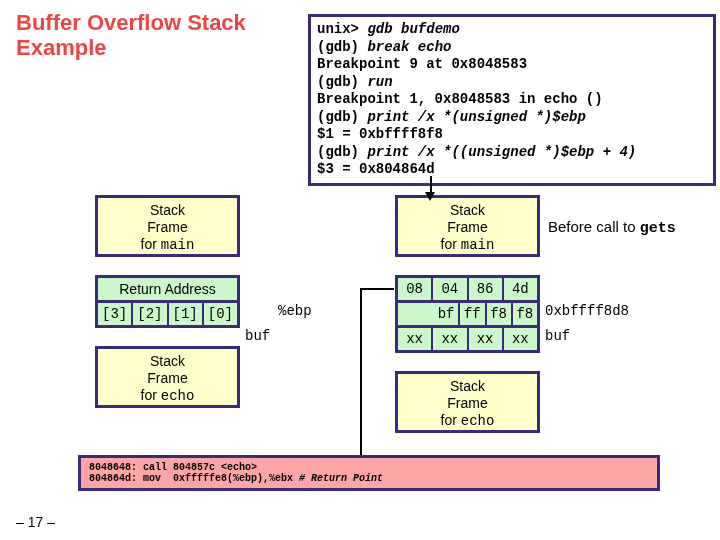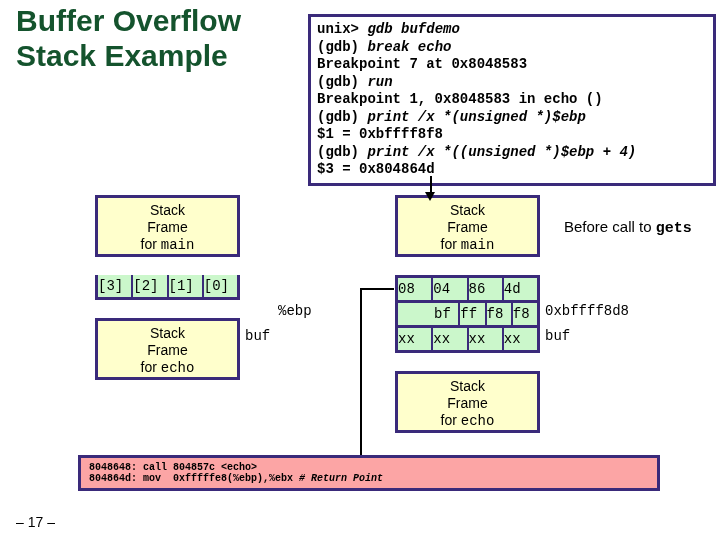--- a/index.html
+++ b/index.html
@@ -9,24 +9,24 @@
     height: 540px;
     font-family: Arial, Helvetica, sans-serif;
     background: #fff;
     position: relative;
     font-size: 13px;
     color: #000;
   }
   .title {
     position: absolute;
     left: 16px;
-    top: 4px;
-    font-size: 30px;
+    top: 10px;
+    font-size: 22px;
     font-weight: bold;
-    color: #14532d;
+    color: #ef4444;
     line-height: 1.15;
     width: 290px;
   }
   .gdb-box {
     position: absolute;
     left: 308px;
     top: 14px;
     width: 390px;
     border: 3px solid #3a2a7a;
     background: #fff;
@@ -58,21 +58,21 @@
   }
   .buf-row {
     display:flex;
     border-left:3px solid #3a2a7a;
     border-right:3px solid #3a2a7a;
     border-bottom:3px solid #3a2a7a;
     background:#cbf7cb;
   }
   .buf-cell {
     flex:1;
-    text-align:left;
+    text-align:center;
     font-size:14px;
     padding:3px 0;
     border-right:2px solid #3a2a7a;
   }
   .buf-cell:last-child { border-right:none; }
   .side-label {
     font-family:"Courier New",monospace;
     font-size:14px;
     position:absolute;
     white-space:nowrap;
@@ -86,56 +86,56 @@
     font-size:10px;
     font-weight:bold;
     padding:4px 8px;
     white-space:pre;
   }
   .pager { position:absolute; left:16px; bottom:10px; font-size:14px;}
   .call-lbl {
     position:absolute;
     font-size:15px;
     white-space:nowrap;
-    margin-left:16px;
   }
   .call-lbl .mono { font-family:"Courier New",monospace; font-weight:bold; }
   .arrow-line {
     position:absolute;
     background:#000;
   }
   .arrow-head-dn {
     position:absolute;width:0;height:0;
     border-left:5px solid transparent;
     border-right:5px solid transparent;
     border-top:9px solid #000;
   }
 </style>
 </head>
 <body>
 
 <div class="title">Buffer Overflow Stack Example</div>
 
 <div class="gdb-box"><span>unix&gt; </span><span class="gdb-em">gdb bufdemo</span>
 <span>(gdb) </span><span class="gdb-em">break echo</span>
-<span>Breakpoint 7 at 0x8048583</span>
+<span>Breakpoint 9 at 0x8048583</span>
 <span>(gdb) </span><span class="gdb-em">run</span>
 <span>Breakpoint 1, 0x8048583 in echo ()</span>
 <span>(gdb) </span><span class="gdb-em">print /x *(unsigned *)$ebp</span>
 <span>$1 = 0xbffff8f8</span>
 <span>(gdb) </span><span class="gdb-em">print /x *((unsigned *)$ebp + 4)</span>
 <span>$3 = 0x804864d</span></div>
 
 <div class="stack-group" style="left:95px; top:195px; width:145px;">
   <div class="sf-box" style="height:50px;">
     <span>Stack</span><br>
     <span>Frame</span><br>
     <span>for </span><span class="small">main</span>
   </div>
   <div style="height:18px;"></div>
+  <div class="ra-box" style="border-top:3px solid #3a2a7a;">Return Address</div>
   <div class="buf-row">
     <div class="buf-cell" style="font-family:'Courier New',monospace;">[3]</div>
     <div class="buf-cell" style="font-family:'Courier New',monospace;">[2]</div>
     <div class="buf-cell" style="font-family:'Courier New',monospace;">[1]</div>
     <div class="buf-cell" style="font-family:'Courier New',monospace;">[0]</div>
   </div>
   <div style="height:18px;"></div>
   <div class="sf-box" style="height:50px;">
     <span>Stack</span><br>
     <span>Frame</span><br>

